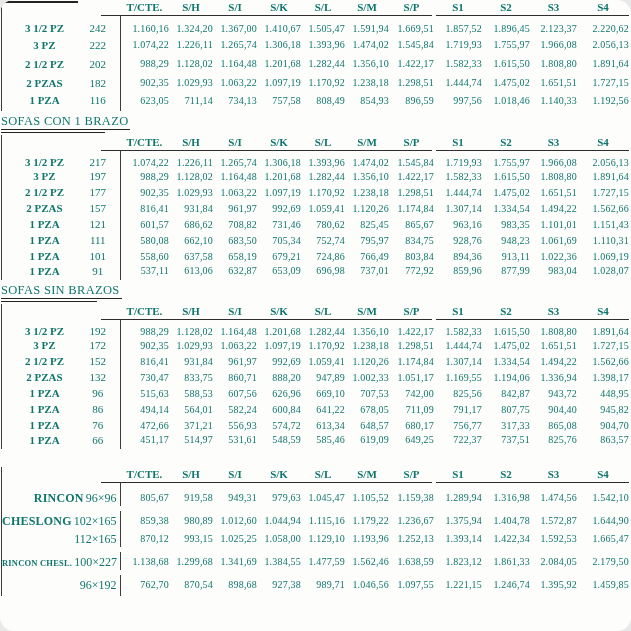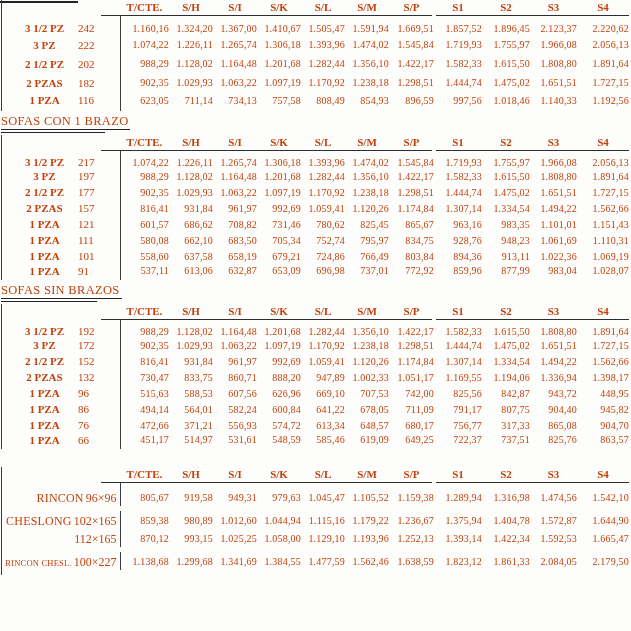--- a/index.html
+++ b/index.html
@@ -2,22 +2,23 @@
 <html><head>
 <meta charset="utf-8">
 <style>
   html,body{margin:0;padding:0;background:#e8e8e8;}
   .page{
     position:relative;
     width:631px;height:631px;
     background:#fdfdfb;
     overflow:hidden;
     font-family:"Liberation Serif", "DejaVu Serif", serif;
-    color:#c2410c;
+    color:#0f766e;
     box-sizing:border-box;
+    border-radius:14px;
   }
   
   .cut-line{position:absolute;left:0;top:1px;width:78px;height:2px;background:#232323;}
 
   
   .section-title{display:inline-block;margin:2px 0 2px 0;padding-left:1px;}
   .section-title .title-text{
     display:block;font-size:12.5px;line-height:14px;letter-spacing:.3px;
     font-weight:normal;white-space:nowrap;padding-right:2px;
   }
@@ -32,23 +33,23 @@
     font-weight:bold;font-size:11px;text-align:center;
     height:15px;vertical-align:top;padding-top:1px;
   }
   .hline{position:absolute;height:1px;background:#2e2e2e;top:15px;}
   .hl-left{left:99px;width:331px;}
   .hl-right{left:434px;width:193px;}
 
   tbody td.num{font-size:10px;text-align:right;letter-spacing:.2px;}
   td.c-first{border-left:1px solid #3c3c3c;}
   td.label{font-weight:bold;font-size:11px;text-align:center;padding-left:9px;}
-  td.size{font-size:11px;text-align:left;padding-right:2px;}
+  td.size{font-size:11px;text-align:center;padding-right:2px;}
   td.rlabel{text-align:right;padding-right:3px;}
-  .rname{font-weight:normal;font-size:12px;letter-spacing:.2px;}
+  .rname{font-weight:bold;font-size:12px;letter-spacing:.2px;}
   .rname.small{font-size:8.5px;letter-spacing:.2px;}
   .rdim{font-size:12px;margin-left:2px;}
 
   .rows-19 tbody tr.row{height:19px;}
   .rows-16 tbody tr.row{height:16px;}
   .t4 tbody tr.row{height:16px;}
   .t4 tbody tr.row.tall{height:17px;}
   tr.gap td{height:5px;}
   tbody tr.first td{padding-top:5px;}
   tbody tr.last td{padding-bottom:3px;}
@@ -579,18 +580,32 @@
               <td class="num">1.562,46</td>
               <td class="num">1.638,59</td>
               <td class="num">1.823,12</td>
               <td class="num">1.861,33</td>
               <td class="num">2.084,05</td>
               <td class="num">2.179,50</td>
             </tr>
             <tr class="gap">
               <td colspan="13"></td>
             </tr>
+            <tr class="row last">
+              <td class="rlabel" colspan="2"><span class="rname"></span><span class="rdim">96×192</span></td>
+              <td class="num c-first">762,70</td>
+              <td class="num">870,54</td>
+              <td class="num">898,68</td>
+              <td class="num">927,38</td>
+              <td class="num">989,71</td>
+              <td class="num">1.046,56</td>
+              <td class="num">1.097,55</td>
+              <td class="num">1.221,15</td>
+              <td class="num">1.246,74</td>
+              <td class="num">1.395,92</td>
+              <td class="num">1.459,85</td>
+            </tr>
           </tbody>
         </table>
         <div class="hline hl-left"></div>
         <div class="hline hl-right"></div>
       </div></div>
 </div>
 
 </body></html>

